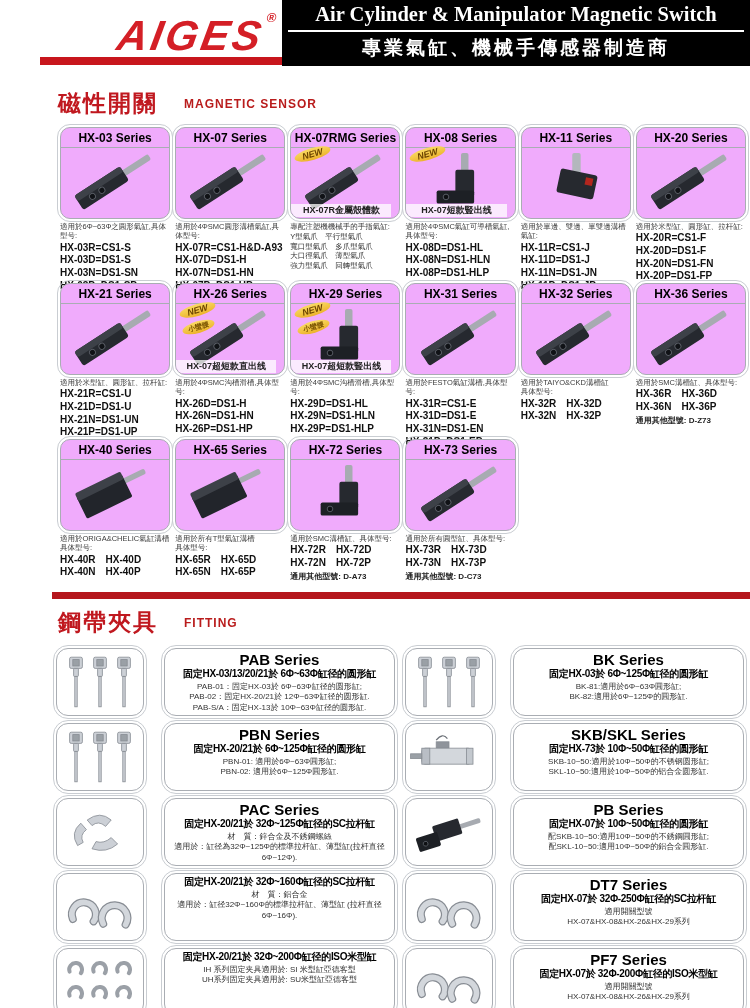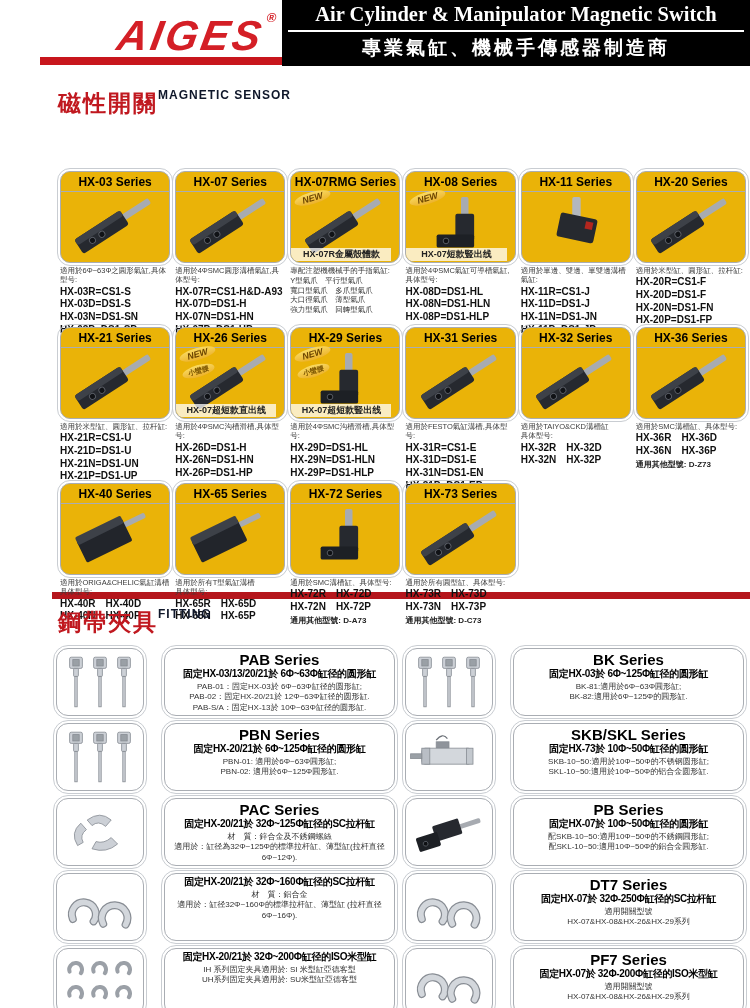--- a/index.html
+++ b/index.html
@@ -12,31 +12,31 @@
           font-style:italic; font-size:42px; letter-spacing:3px; transform:skewX(-10deg); }
   .logo sup { font-size:13px; font-style:normal; vertical-align:28px; letter-spacing:0; }
   .redline { position:absolute; left:40px; right:0; top:57px; height:8px; background:#c8161d; }
   .banner { position:absolute; right:0; top:0; width:468px; background:#000000; color:#fff;
             text-align:center; padding:2px 6px 5px; }
   .banner-en { font-family:"Liberation Serif",serif; font-weight:bold; font-size:20.5px;
                line-height:25px; border-bottom:2px solid #fff; padding-bottom:3px; white-space:nowrap; }
   .banner-cn { font-size:19px; font-weight:bold; letter-spacing:3px; padding-top:3px; white-space:nowrap; }
 
   
-  .sec-head { display:flex; align-items:flex-start; gap:0; padding:8px 0 4px 58px; }
+  .sec-head { display:flex; align-items:center; gap:26px; padding:8px 0 4px 58px; }
   .sec-cn { color:#c0181f; font-weight:bold; font-size:23px; font-family:"Liberation Serif",serif; letter-spacing:2px; }
-  .sec-en { color:#0f172a; font-weight:bold; font-size:12px; letter-spacing:1px; }
+  .sec-en { color:#b91c1c; font-weight:bold; font-size:12px; letter-spacing:1px; }
   .sec-bar { height:7px; background:#b5161c; margin:4px 0 0 52px; }
 
   
   .sgrid { display:grid; grid-template-columns:repeat(6,1fr); column-gap:5px; row-gap:7px;
            padding:4px 4px 0 60px; }
   .scell { height:149px; }
-  .scard { position:relative; height:92px; background:#eab308; border:1px solid #a9adb3;
-           border-radius:10px; outline:1px solid #c9cdd2; outline-offset:2px; overflow:hidden;margin-top:44px; }
+  .scard { position:relative; height:92px; background:#f0abfc; border:1px solid #a9adb3;
+           border-radius:10px; outline:1px solid #c9cdd2; outline-offset:2px; overflow:hidden; }
   .stitle { font-size:12px; font-weight:bold; text-align:center; padding:3px 2px 2px;
             border-bottom:1px solid #a9adb3; white-space:nowrap; }
   .simg { height:66px; display:flex; align-items:center; justify-content:center; }
   .ssvg { width:96px; height:60px; }
   .slabel { position:absolute; left:0; right:8px; bottom:1px; text-align:center;
             font-size:9px; font-weight:bold; color:#222; background:rgba(255,255,255,.75); }
   .sbadge { position:absolute; left:3px; top:20px; background:linear-gradient(#f8d survived,#eeb62e);
             background:linear-gradient(#f9da63,#ecb22b); color:#6b4400; font-weight:bold;
             font-style:italic; font-size:9px; padding:1px 8px; border-radius:50%;
             transform:rotate(-16deg); }

